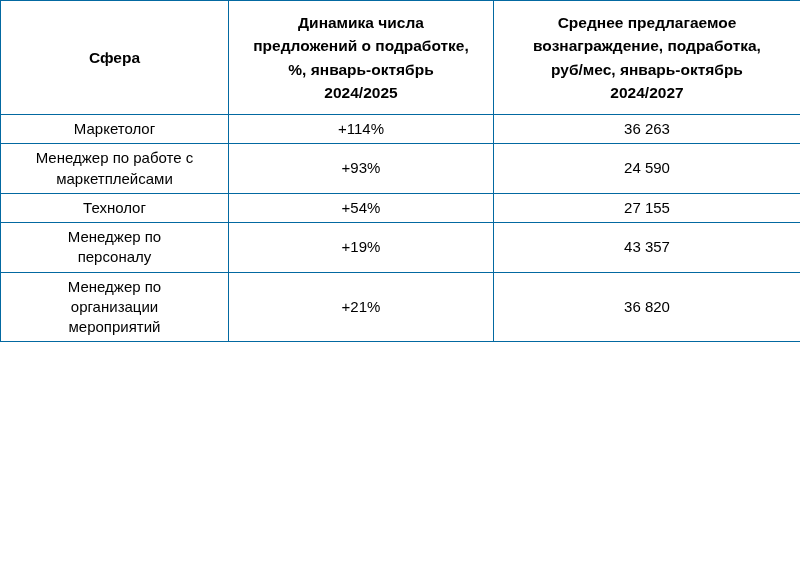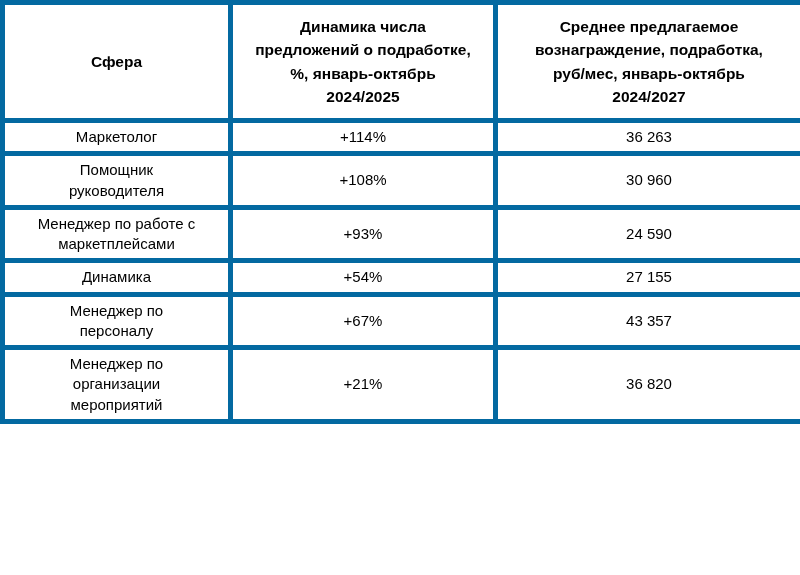--- a/index.html
+++ b/index.html
@@ -19,21 +19,21 @@
     height: 575px;
     box-sizing: border-box;
   }
   table.data-table {
     width: 800px;
     border-collapse: collapse;
     table-layout: fixed;
   }
   table.data-table th,
   table.data-table td {
-    border: 5px solid #0369a1;
+    border: 1px solid #0369a1;
     padding: 4px 6px;
     font-size: 15px;
     line-height: 1.35;
     vertical-align: middle;
     text-align: center;
     color: #000000;
     background: #ffffff;
   }
   table.data-table thead th {
     font-weight: bold;
@@ -77,40 +77,34 @@
 2024/2027</th>
       </tr>
     </thead>
     <tbody>
       <tr>
         <td class="cell-sphere nowrap-break">Маркетолог</td>
         <td class="cell-value">+114%</td>
         <td class="cell-value">36 263</td>
       </tr>
       <tr>
-        <td class="cell-sphere nowrap-break">Помощник
-руководителя</td>
-        <td class="cell-value">+108%</td>
-        <td class="cell-value">30 960</td>
-      </tr>
-      <tr>
         <td class="cell-sphere nowrap-break">Менеджер по работе с
 маркетплейсами</td>
         <td class="cell-value">+93%</td>
         <td class="cell-value">24 590</td>
       </tr>
       <tr>
-        <td class="cell-sphere nowrap-break">Динамика</td>
+        <td class="cell-sphere nowrap-break">Технолог</td>
         <td class="cell-value">+54%</td>
         <td class="cell-value">27 155</td>
       </tr>
       <tr>
         <td class="cell-sphere nowrap-break">Менеджер по
 персоналу</td>
-        <td class="cell-value">+67%</td>
+        <td class="cell-value">+19%</td>
         <td class="cell-value">43 357</td>
       </tr>
       <tr>
         <td class="cell-sphere nowrap-break">Менеджер по
 организации
 мероприятий</td>
         <td class="cell-value">+21%</td>
         <td class="cell-value">36 820</td>
       </tr>
     </tbody>

